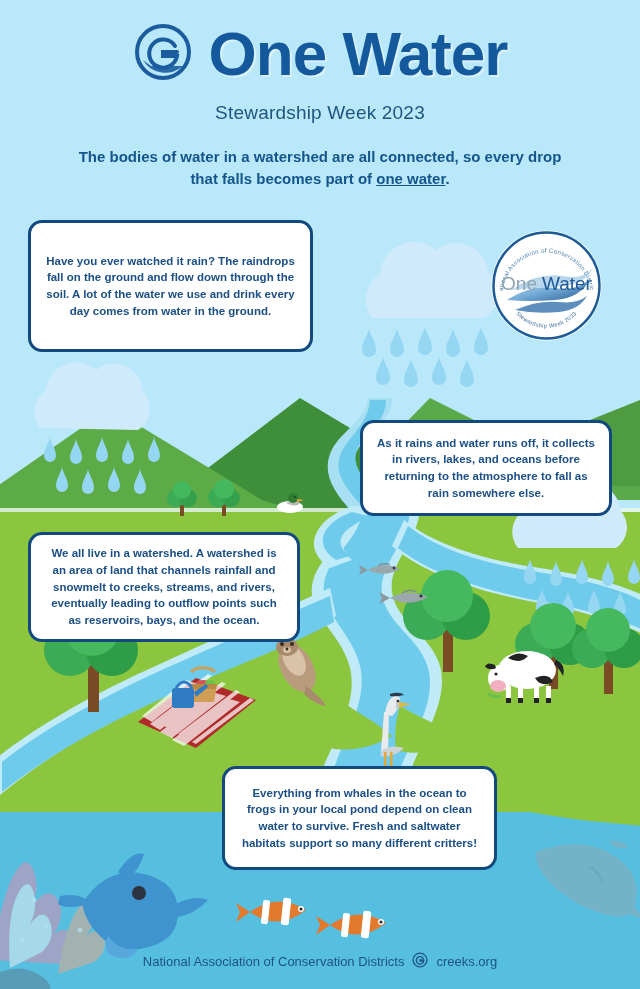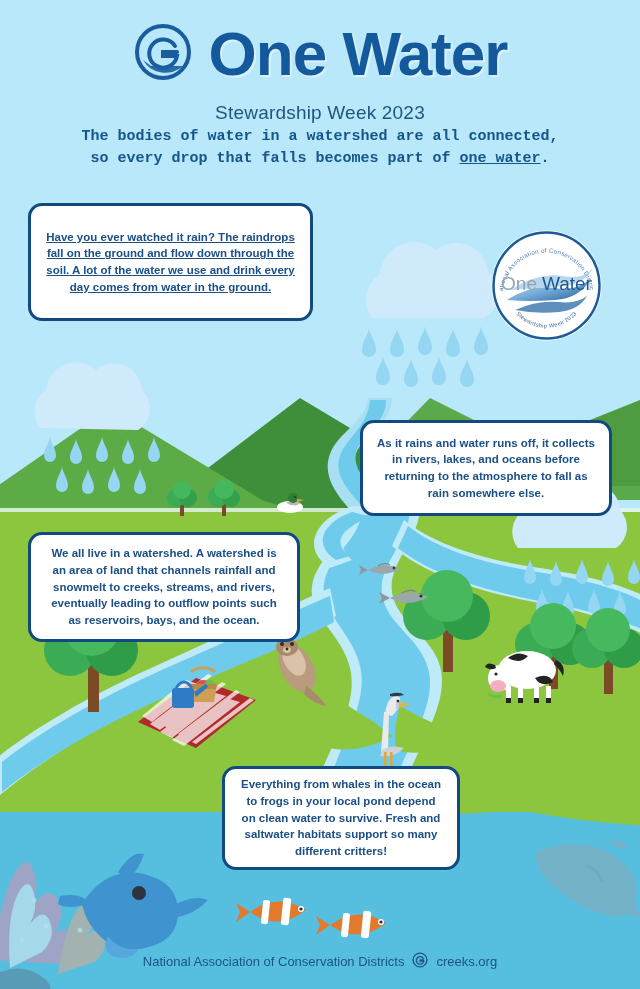--- a/index.html
+++ b/index.html
@@ -44,27 +44,26 @@
     line-height: 1;
     text-shadow: 2px 2px 0 #d9f1fb;
   }
   #subtitle {
     margin-top: 16px;
     font-size: 19px;
     color: #1f567f;
     letter-spacing: .2px;
   }
   #lede {
-    margin: 2px auto 0;
+    margin: 22px auto 0;
     width: 500px;
     font-size: 15px;
     font-weight: bold;
     color: #15558c;
     line-height: 1.45;
-    font-family: Liberation Mono, monospace;
   }
   #lede .u { text-decoration: underline; }
 
   
   .callout {
     position: absolute;
     background: #ffffff;
     border: 3px solid #12497e;
     border-radius: 14px;
     box-sizing: border-box;
@@ -72,24 +71,24 @@
     font-size: 11.5px;
     font-weight: bold;
     line-height: 1.45;
     text-align: center;
     display: flex;
     align-items: center;
     justify-content: center;
     padding: 10px 14px;
     z-index: 30;
   }
-  #callout-1 { left: 28px;  top: 203px; width: 285px; height: 118px; text-decoration: underline; }
+  #callout-1 { left: 28px;  top: 220px; width: 285px; height: 132px; }
   #callout-2 { left: 360px; top: 420px; width: 252px; height: 96px;  }
   #callout-3 { left: 28px;  top: 532px; width: 272px; height: 110px; }
-  #callout-4 { left: 222px; top: 766px; width: 238px; height: 104px; }
+  #callout-4 { left: 222px; top: 766px; width: 275px; height: 104px; }
 
   
   #seal {
     position: absolute;
     left: 489px; top: 228px;
     width: 115px; height: 115px;
     z-index: 35;
   }
 
   

